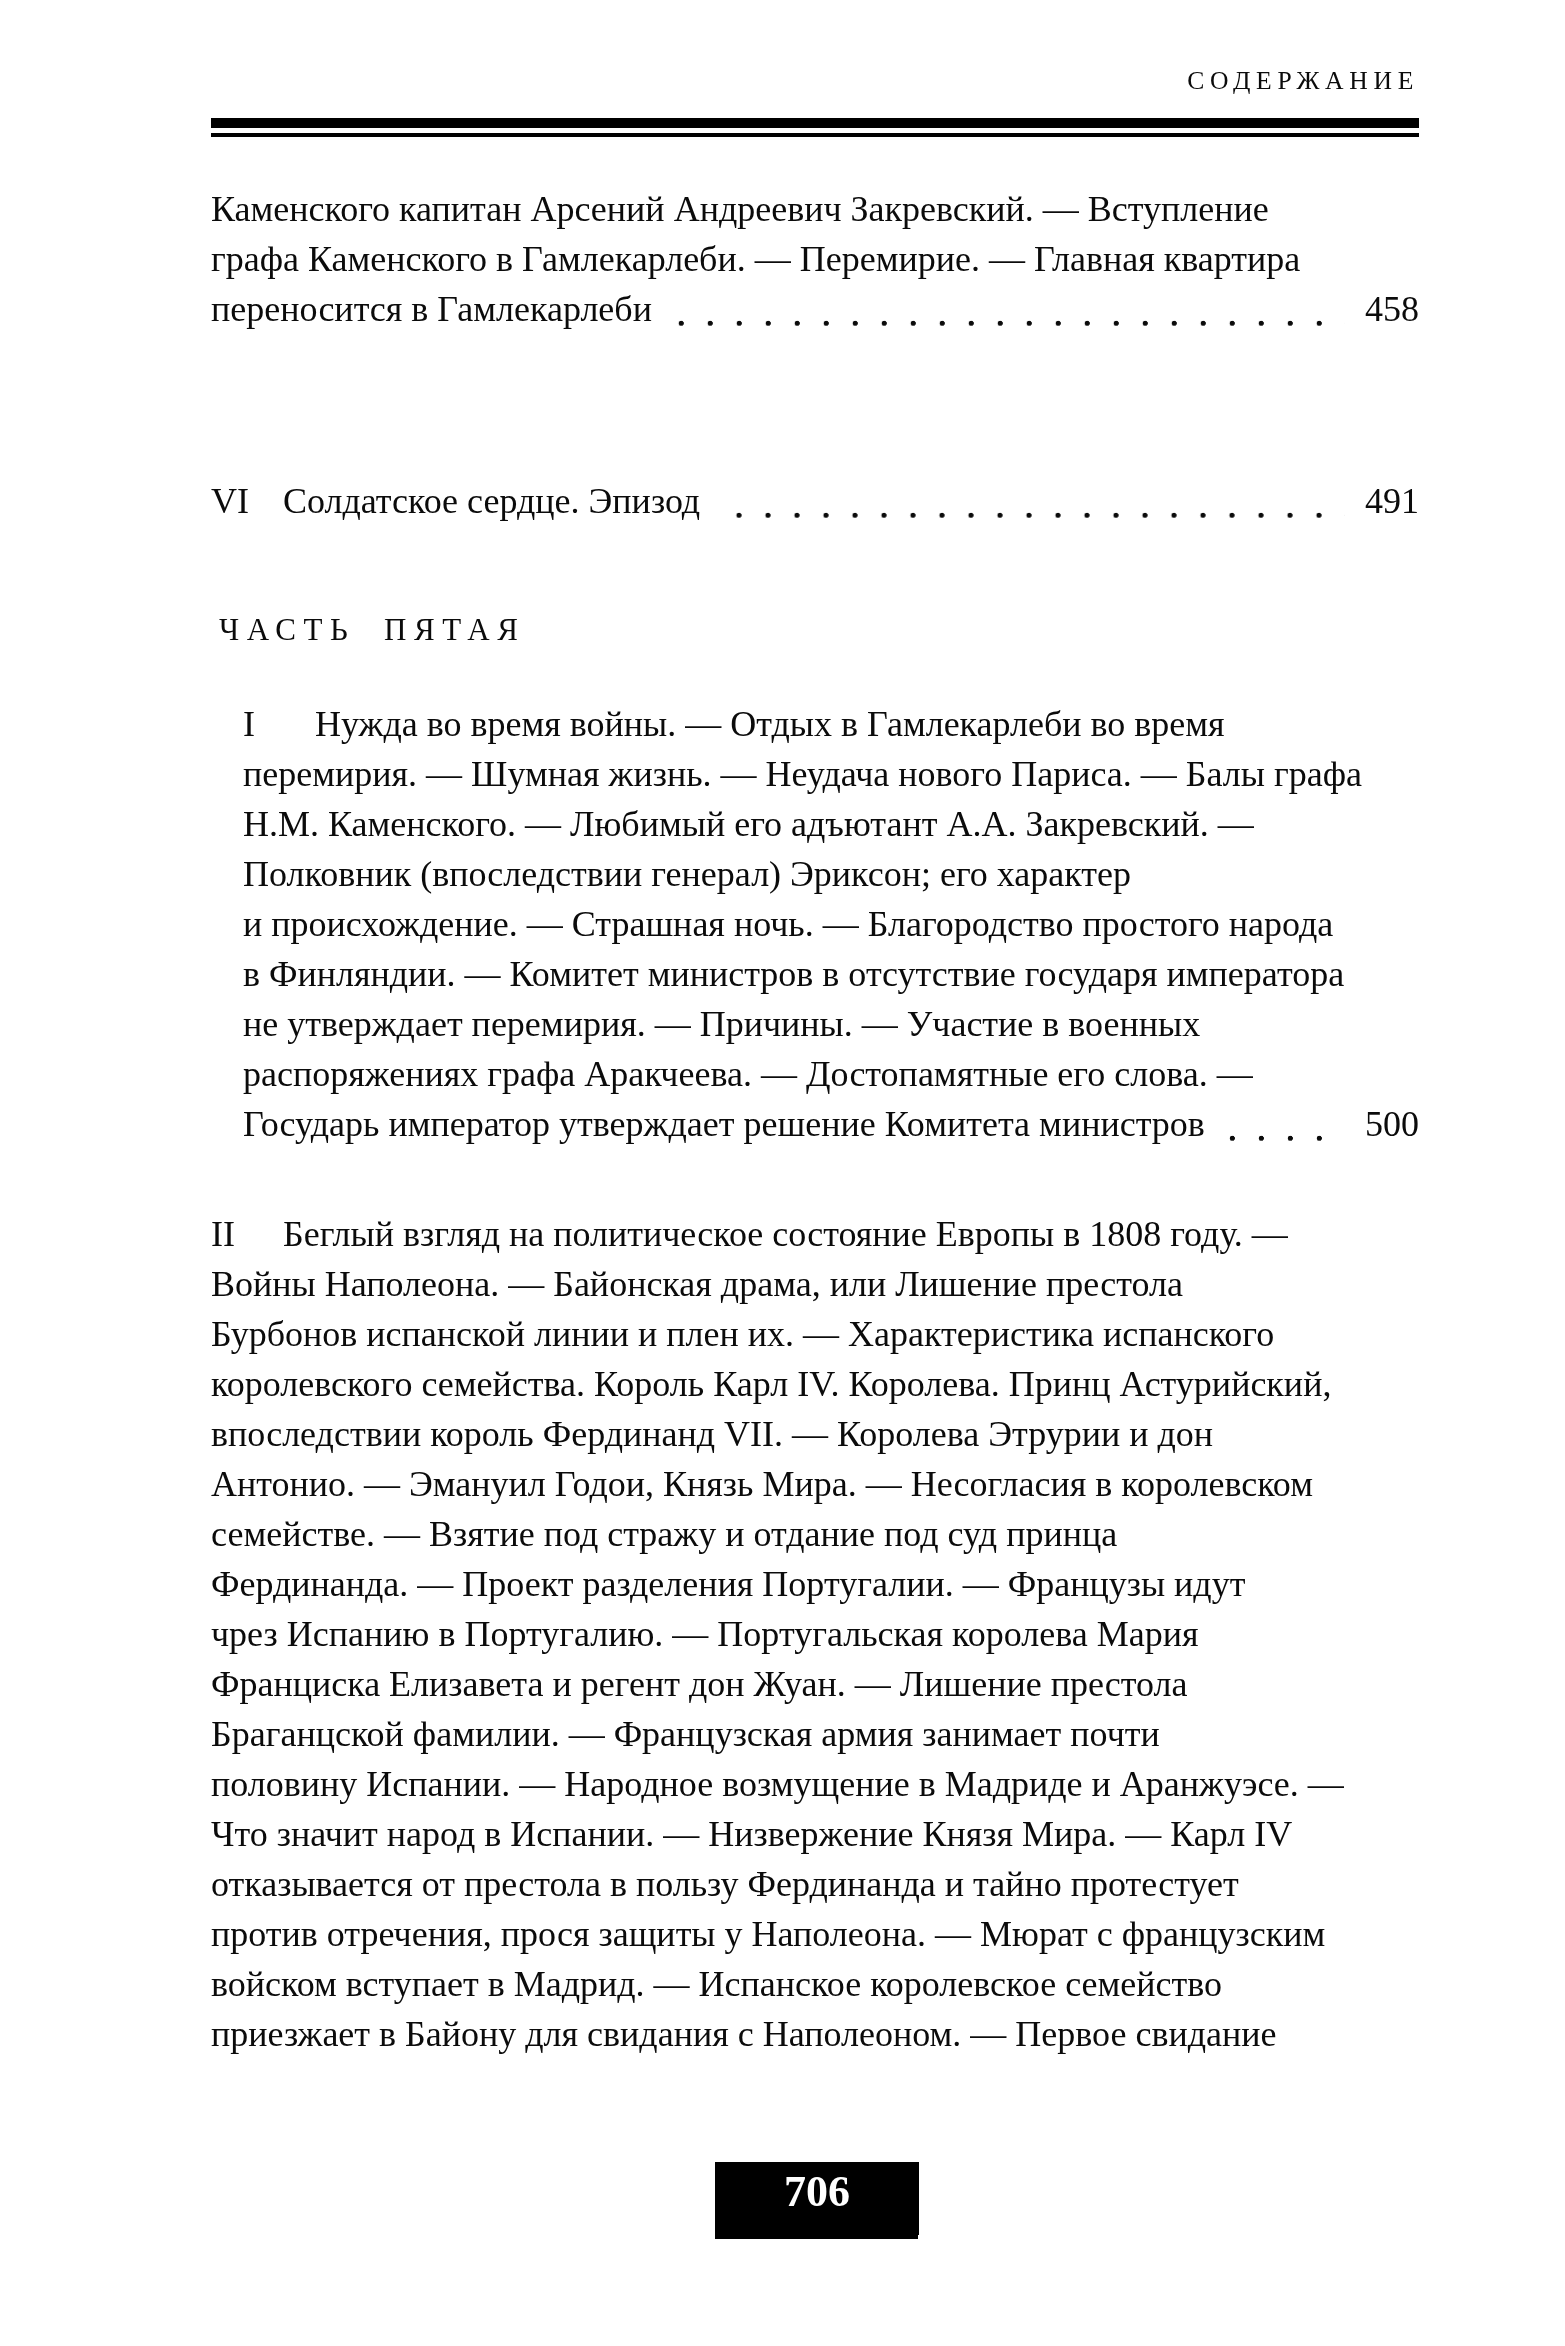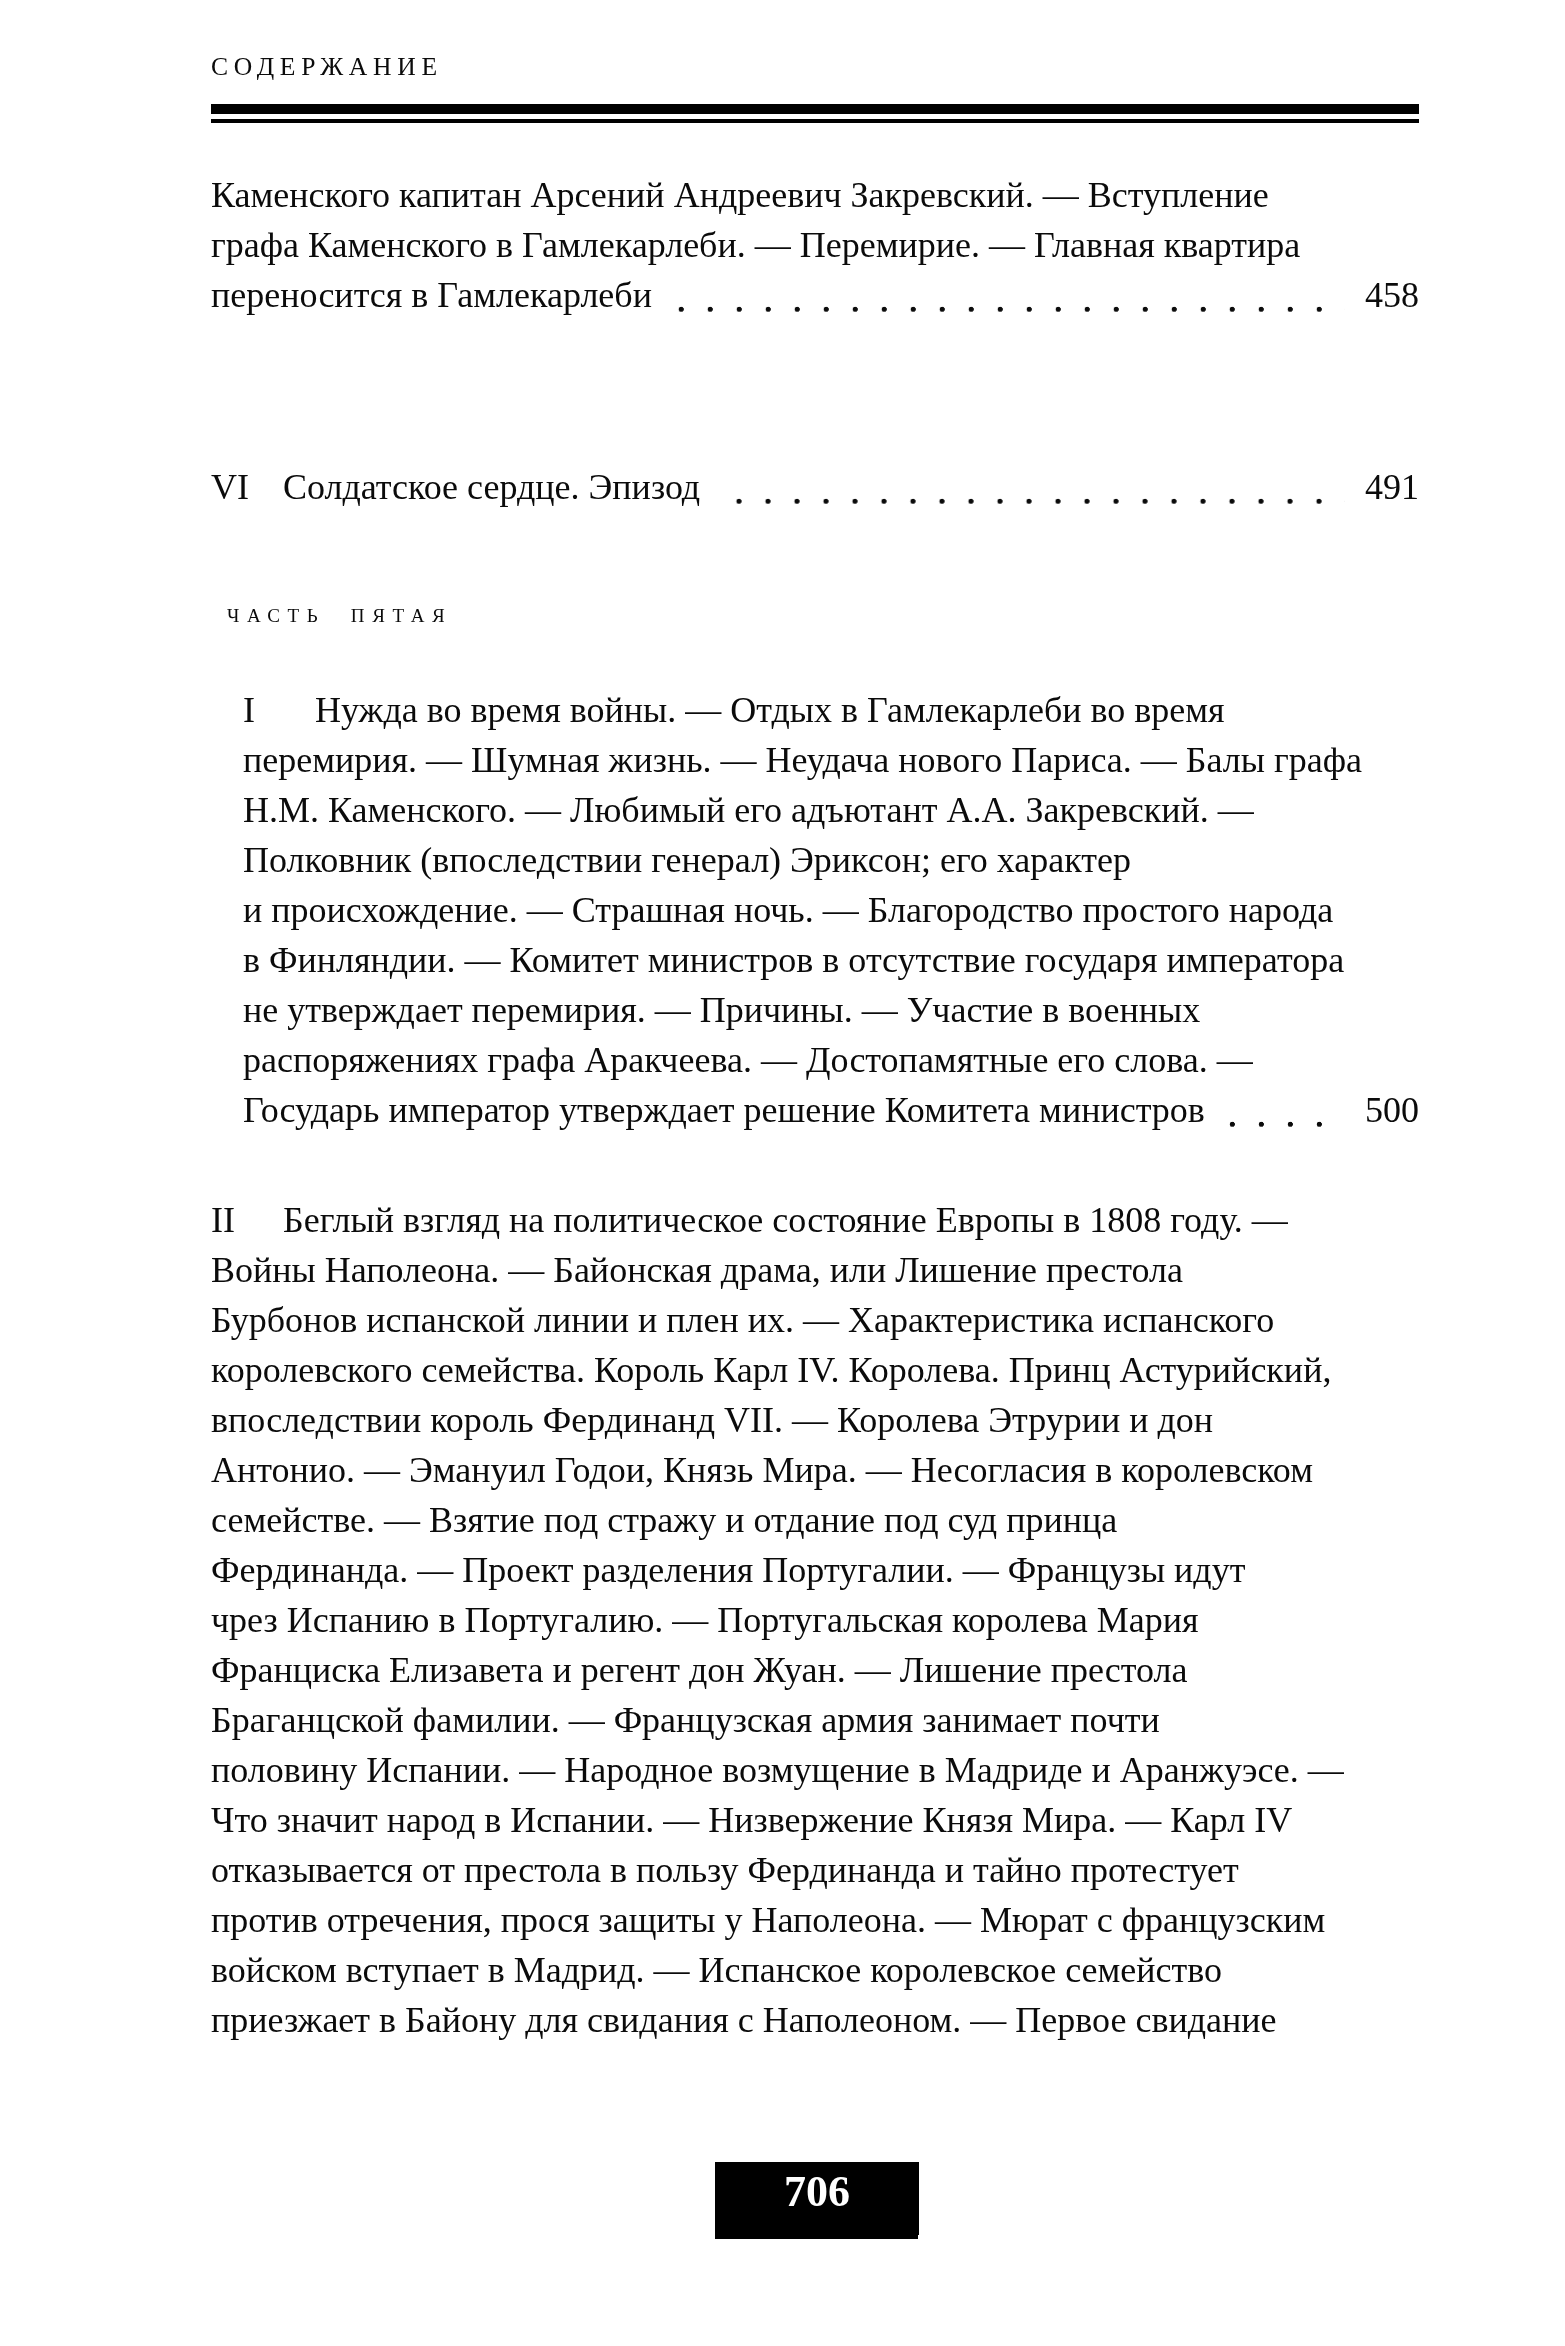--- a/index.html
+++ b/index.html
@@ -10,25 +10,25 @@
     overflow:hidden;
     font-family:"Liberation Serif","DejaVu Serif",serif;
     color:#0b0b0b;
   }
   .content{
     position:absolute;
     left:211px;top:0;
     width:1208px;
   }
   .running-head{
-    margin-top:52px;
+    margin-top:66px;
     font-size:25.6px;
     line-height:30px;
     letter-spacing:5.7px;
-    text-align:left;
+    text-align:right;
     white-space:nowrap;
   }
   .rule-thick{margin-top:22px;height:10.4px;background:#000;}
   .rule-thin{margin-top:4.7px;height:3.8px;background:#000;}
   .body-text{font-size:36px;line-height:50px;}
   .toc-line{white-space:nowrap;}
   .leader-row{display:flex;white-space:nowrap;}
   .leader-row .line-text{flex:0 0 auto;}
   .numeral{
     display:inline-block;
@@ -48,22 +48,22 @@
     background-position:right bottom;
   }
   .pagenum{
     flex:0 0 auto;
     min-width:61px;
     text-align:right;
   }
   .para-continuation{margin-top:47px;}
   .entry-vi{margin-top:142px;}
   .part-heading{
-    margin:79px 0 0 16px;
-    font-size:19px;
+    margin:79px 0 0 8px;
+    font-size:31px;
     font-weight:normal;
     line-height:50px;
     letter-spacing:7.6px;
     word-spacing:13.2px;
     white-space:nowrap;
   }
   .section-i{margin-top:44px;margin-left:32px;}
   .section-ii{margin-top:60px;}
   .folio-box{
     position:absolute;

